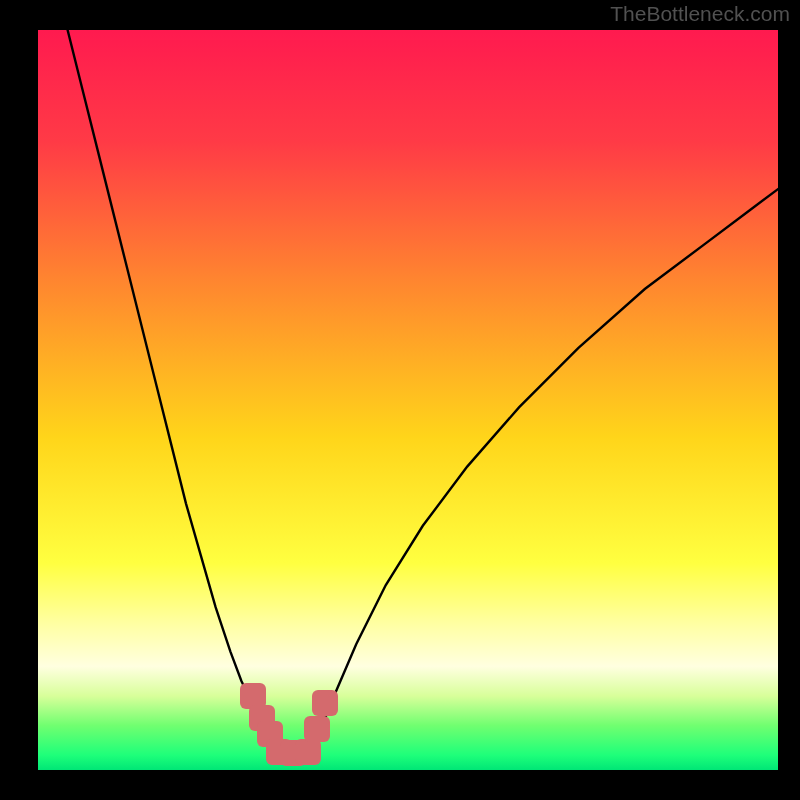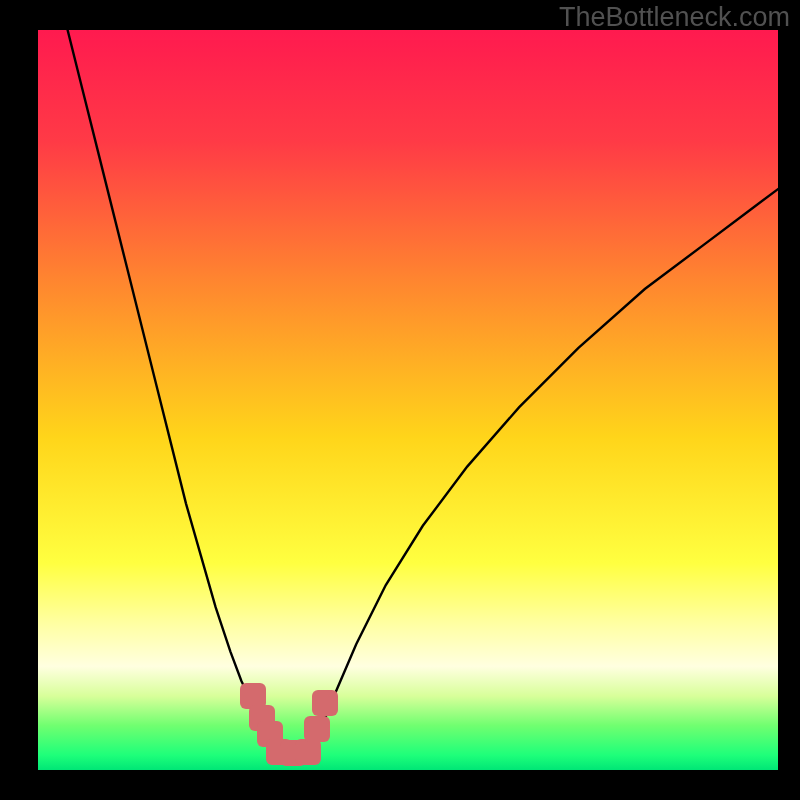--- a/index.html
+++ b/index.html
@@ -15,21 +15,21 @@
     position: relative;
     width: 800px;
     height: 800px;
     background: #000;
   }
   .watermark {
     position: absolute;
     top: 2px;
     right: 10px;
     color: #515151;
-    font-size: 27px;
+    font-size: 21px;
     font-weight: 500;
     z-index: 20;
   }
   .frame-hole {
     position: absolute;
     left: 38px;
     top: 30px;
     width: 740px;
     height: 740px;
     overflow: hidden;

